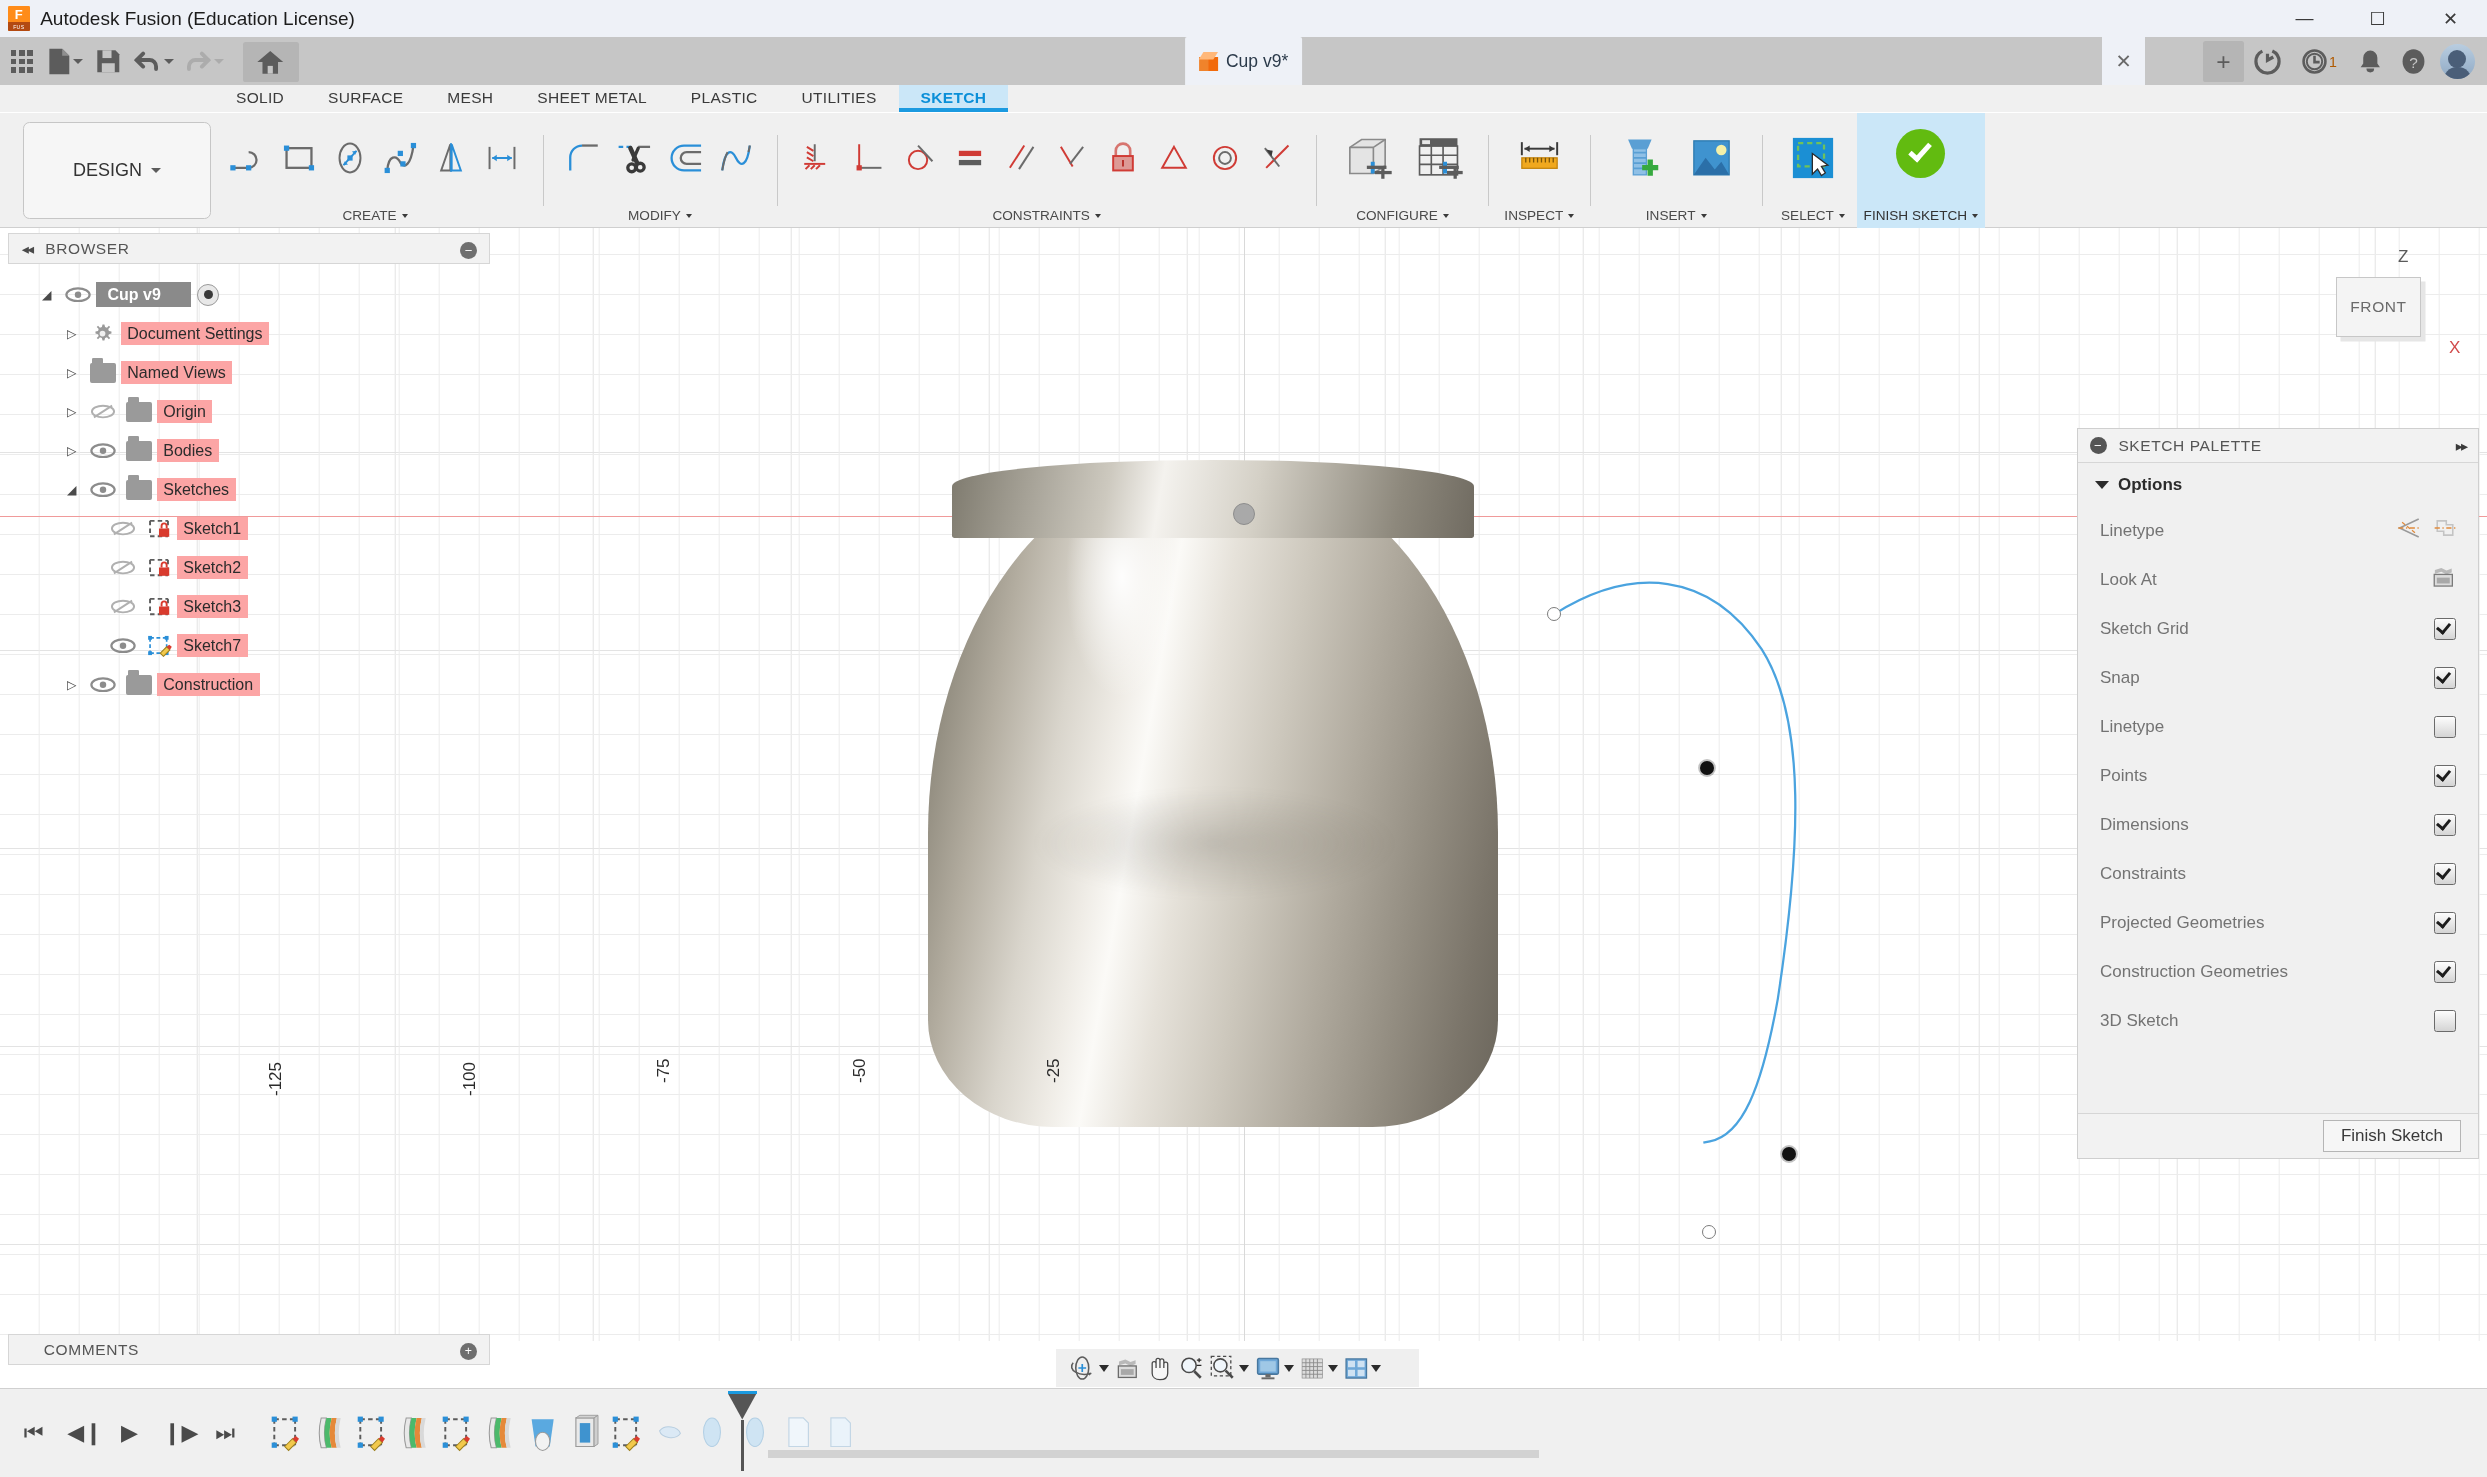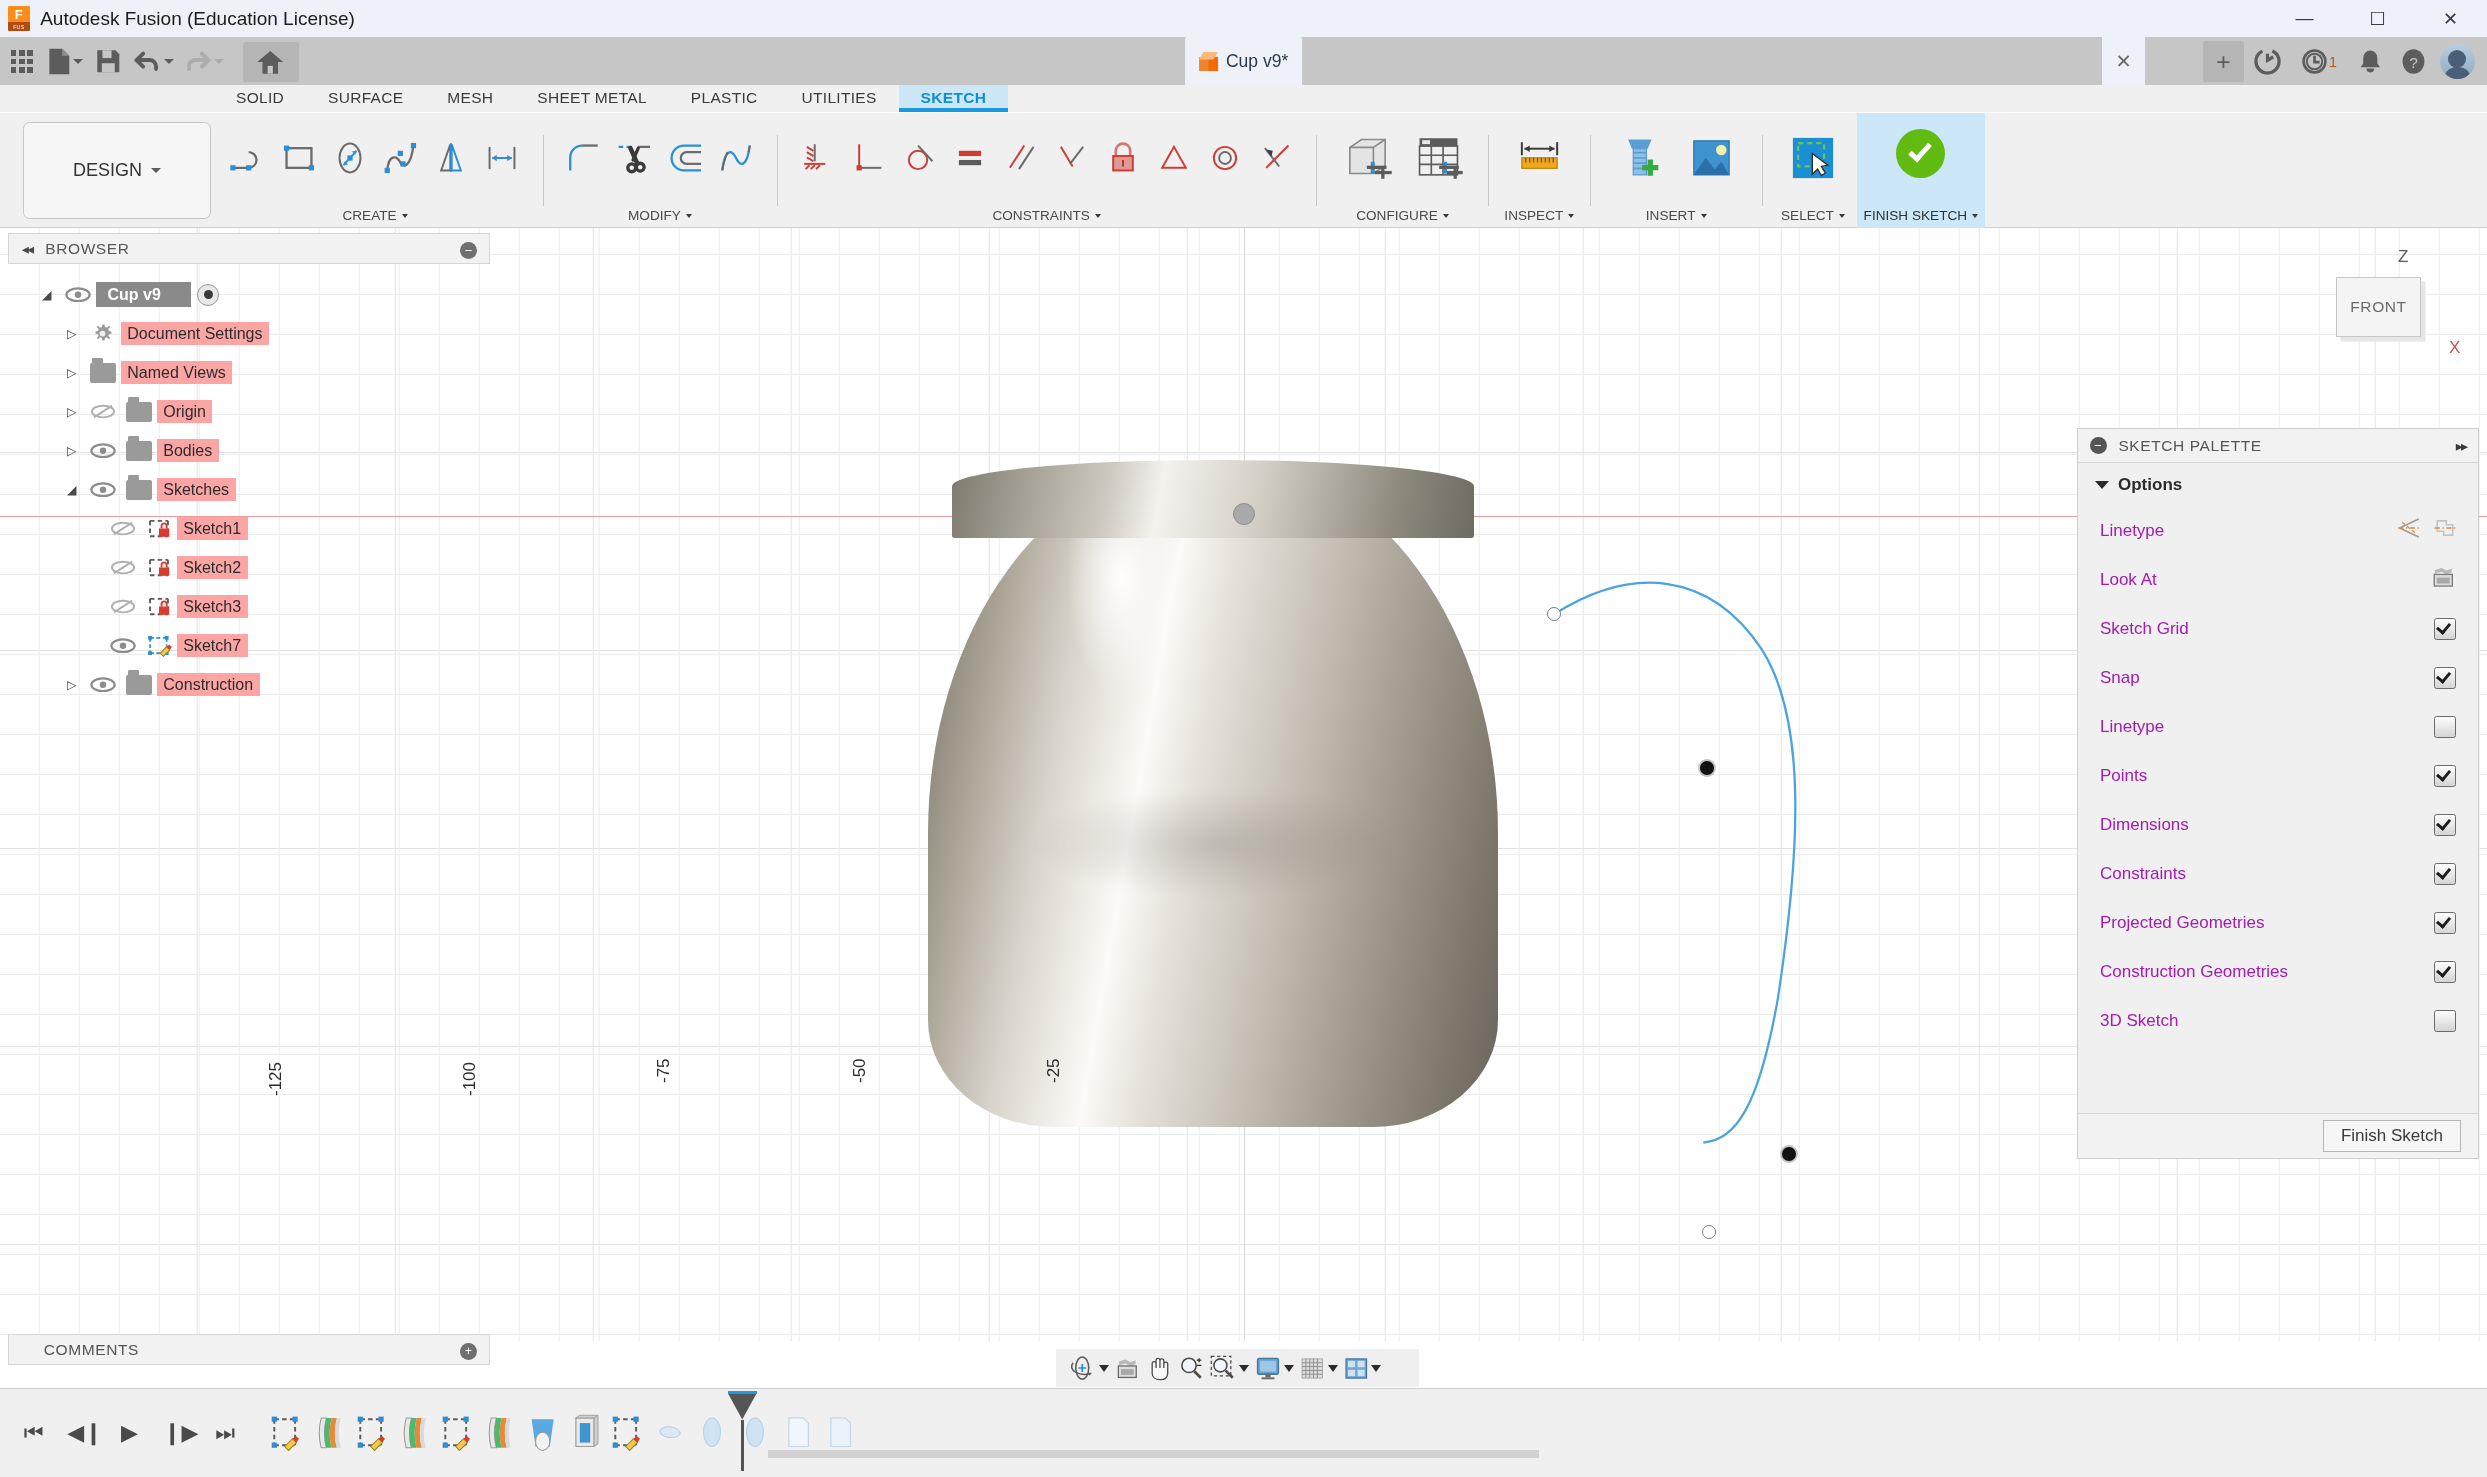--- a/index.html
+++ b/index.html
@@ -289,21 +289,21 @@
   .pal-section {
     display: flex; align-items: center; gap: 9px; height: 43px; padding: 0 17px;
     font-size: 17px; font-weight: bold; color: #2b2b2b;
   }
   .tri-down {
     width: 0; height: 0; border-left: 7.1px solid transparent;
     border-right: 7.1px solid transparent; border-top: 8.4px solid #2b2b2b;
   }
   .pal-row {
     display: flex; align-items: center; height: 49px; padding: 0 0 0 22px;
-    font-size: 17px; color: #a21caf;
+    font-size: 17px; color: #737373;
   }
   .pal-row .pr-ctl {
     margin-left: auto; margin-right: 22px; display: flex; align-items: center; gap: 14.2px;
   }
   .cbx {
     width: 22px; height: 22px; border: 1.3px solid #6b6b6b; border-radius: 2.6px;
     background: linear-gradient(#fdfdfd,#d4d4d4);
     display: flex; align-items: center; justify-content: center;
   }
   .cbx.on::after {

